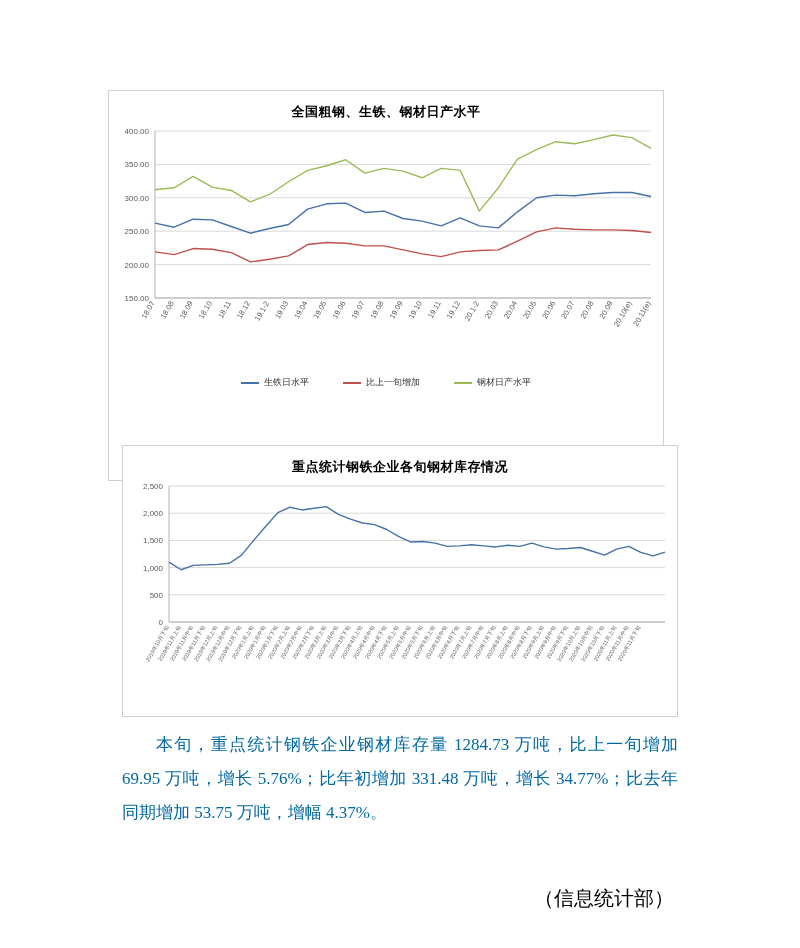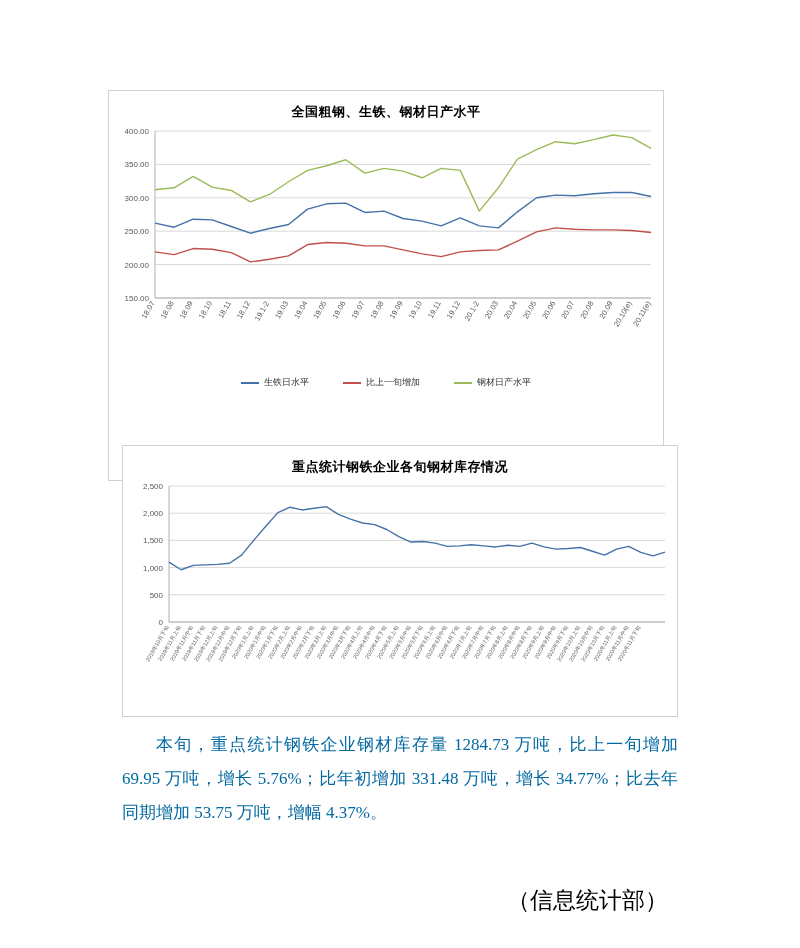--- a/index.html
+++ b/index.html
@@ -74,26 +74,26 @@
     width: 556px;
     font-family: "Liberation Serif", serif;
     font-size: 17px;
     line-height: 2.0;
     text-align: justify;
     text-indent: 2em;
     color: #0369a1;
   }
   .signature {
     position: absolute;
-    left: 122px;
+    left: 128px;
     top: 885px;
     width: 556px;
     text-align: right;
     font-family: "Liberation Serif", serif;
-    font-size: 23px;
+    font-size: 20px;
     color: #000;
     padding-right: 10px;
     box-sizing: border-box;
   }
 </style>
 </head>
 <body>
 
 <div class="page">
 

